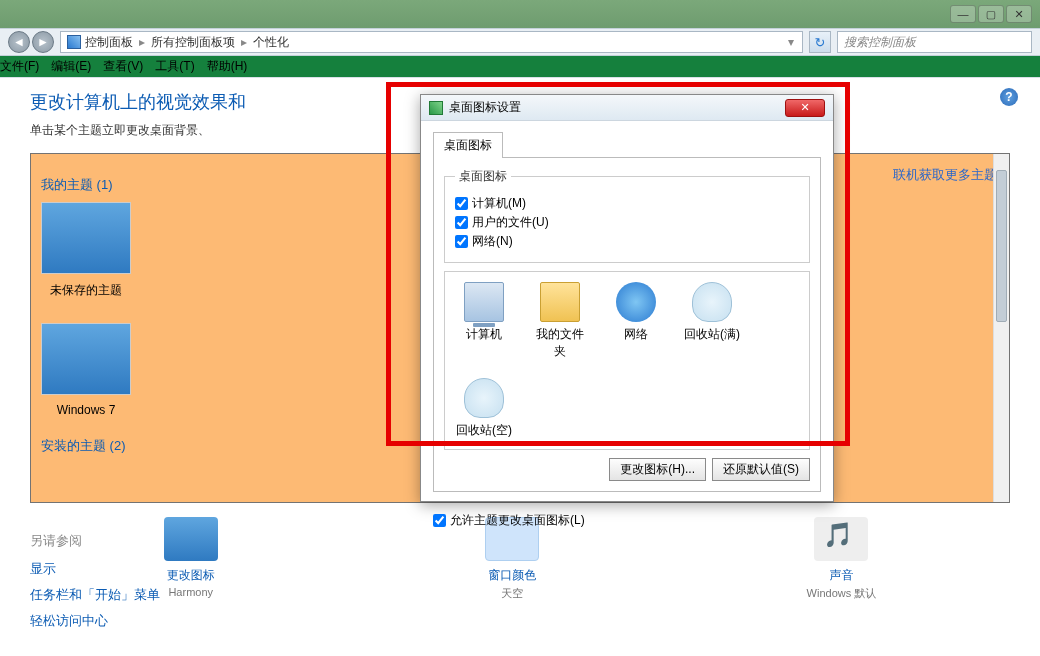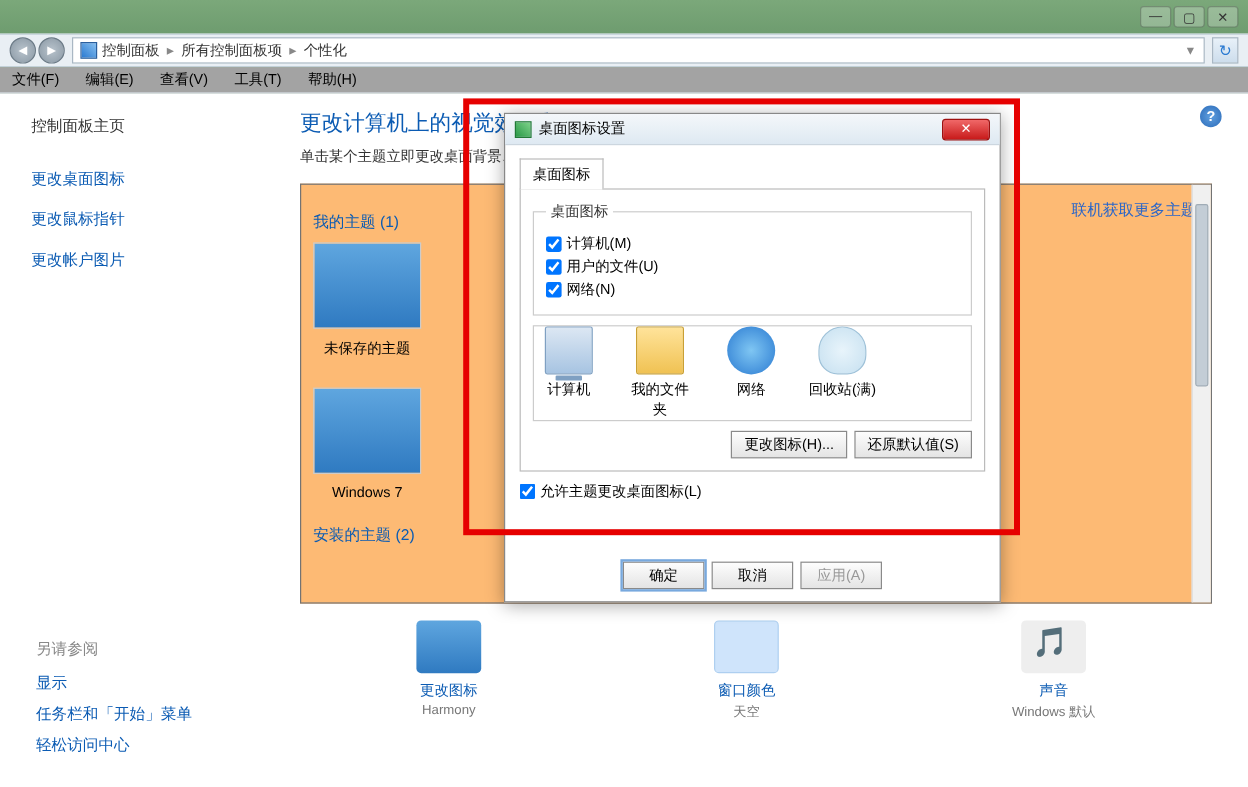--- a/index.html
+++ b/index.html
@@ -11,21 +11,21 @@
 
 .navbar { height: 28px; background:#e9eff4; border-top:1px solid #c3d1d9; border-bottom:1px solid #c3d1d9; display:flex; align-items:center; padding: 0 8px; gap:6px; }
 .navbtns { display:flex; gap:2px; }
 .navcircle { width:22px; height:22px; border-radius:50%; background: radial-gradient(#b8c3cc,#8a98a4); border:1px solid #6b7a86; display:flex; align-items:center; justify-content:center; color:#fff; font-size:12px;}
 .addrbar { flex:1; background:#fff; border:1px solid #a9b7c4; height:22px; display:flex; align-items:center; padding:0 6px; font-size:12px; color:#333; gap:4px;}
 .addricon { width:14px; height:14px; background: linear-gradient(45deg,#2a7ad1,#88c0f0); border:1px solid #2a5f9e; }
 .crumb-sep { color:#888; padding:0 2px;}
 .refreshbtn { width:22px; height:22px; background:linear-gradient(#e8f1f9,#cdddec); border:1px solid #a9b7c4; display:flex; align-items:center; justify-content:center; color:#2a7ad1; font-size:13px;}
 .searchbox { width:195px; height:22px; background:#fff; border:1px solid #a9b7c4; display:flex; align-items:center; padding:0 6px; color:#888; font-style:italic; font-size:12px;}
 
-.menubar { height:22px; background:#a3a3a3; border-bottom:1px solid #d9e1e8; display:flex; align-items:center; padding:0 10px; gap:22px; font-size:12px;}
+.menubar { height:22px; background:#15803d; border-bottom:1px solid #d9e1e8; display:flex; align-items:center; padding:0 0; gap:12px; font-size:12px;}
 .menubar span { cursor:default; }
 
 .content { display:flex; height: calc(656px - 28px - 28px - 22px); background:#fff; }
 .sidebar { width:220px; padding:18px 26px; font-size:13px; }
 .sidebar .sec-link { color:#0b5bb3; margin-bottom:16px; cursor:pointer; }
 .sidebar .sec-link.home { color:#333; }
 .seealso { position:absolute; bottom:18px; left:30px; font-size:13px;}
 .seealso h4 { color:#888; font-weight:normal; margin-bottom:10px; font-size:13px;}
 .seealso div { color:#0b5bb3; margin-bottom:8px; cursor:pointer;}
 
@@ -61,21 +61,21 @@
 .dlg-title .t-icon { width:14px; height:14px; background:linear-gradient(45deg,#2a9948,#7ed38a); border:1px solid #217a37;}
 .dlg-close { margin-left:auto; width:40px; height:18px; background:linear-gradient(#f06868,#c81a1a); border:1px solid #9e1010; border-radius:3px; color:#fff; display:flex; align-items:center; justify-content:center; font-size:11px;}
 .dlg-body { padding:10px 12px;}
 .tab { display:inline-block; padding:4px 10px; border:1px solid #bbb; border-bottom:none; background:#fff; position:relative; top:1px;}
 .tab-pane { border:1px solid #bbb; padding:10px; background:#fff;}
 .fieldset { border:1px solid #ccc; padding:8px 10px 10px; margin-bottom:8px; position:relative;}
 .fieldset legend { padding:0 4px; font-size:12px; color:#333;}
 .chk-row { display:flex; gap:120px;}
 .chk { display:flex; align-items:center; gap:4px; margin:2px 0;}
 .chk input { width:13px; height:13px;}
-.icon-grid { border:1px solid #ccc; display:flex; flex-wrap:wrap; gap:18px; margin-bottom:8px;}
+.icon-grid { border:1px solid #ccc; padding:10px; display:flex; flex-wrap:wrap; gap:18px; margin-bottom:8px;}
 .icon-cell { width:58px; text-align:center;}
 .icon-cell .ic { width:40px; height:40px; margin:0 auto 4px; }
 .dlg-btns { display:flex; justify-content:flex-end; gap:6px;}
 .btn { padding:2px 10px; border:1px solid #8a8a8a; background:linear-gradient(#fdfdfd,#e4e4e4); font-size:12px; min-width:68px;}
 .dlg-footer { position:absolute; bottom:10px; left:0; right:0; display:flex; justify-content:center; gap:6px;}
 .btn.primary { outline:2px solid #78a9de; }
 .btn.disabled { color:#999; }
 
 
 .ic.computer { background:linear-gradient(#dce7f3,#a7c4e2); border:1px solid #7fa0c2; border-radius:2px; position:relative;}
@@ -101,40 +101,34 @@
   <div class="addrbar">
     <span class="addricon"></span>
     <span>控制面板</span>
     <span class="crumb-sep">▸</span>
     <span>所有控制面板项</span>
     <span class="crumb-sep">▸</span>
     <span>个性化</span>
     <span style="margin-left:auto" class="crumb-sep">▾</span>
   </div>
   <div class="refreshbtn">↻</div>
+  <div class="searchbox">搜索控制面板</div>
 </div>
 
 <div class="menubar">
   <span>文件(F)</span>
   <span>编辑(E)</span>
   <span>查看(V)</span>
   <span>工具(T)</span>
   <span>帮助(H)</span>
 </div>
 
 <div class="helpicon">?</div>
 
 <div class="content">
-  <div class="sidebar">
-    <div class="sec-link home">控制面板主页</div>
-    <div style="height:10px"></div>
-    <div class="sec-link">更改桌面图标</div>
-    <div class="sec-link">更改鼠标指针</div>
-    <div class="sec-link">更改帐户图片</div>
-  </div>
 
   <div class="main">
     <h1>更改计算机上的视觉效果和</h1>
     <div class="sub">单击某个主题立即更改桌面背景、</div>
     <div class="themes-box">
       <div class="section-title">我的主题 (1)</div>
       <div class="theme-item">
         <div class="theme-thumb"></div>
         <div>未保存的主题</div>
       </div>
@@ -208,31 +202,27 @@
                 <span>网络(N)</span>
               </label>
           </div>
         </div>
       </fieldset>
       <div class="icon-grid">
         <div class="icon-cell"><div class="ic computer"></div><span>计算机</span></div>
         <div class="icon-cell"><div class="ic folder"></div><span>我的文件夹</span></div>
         <div class="icon-cell"><div class="ic network"></div><span>网络</span></div>
         <div class="icon-cell"><div class="ic recycle"></div><span>回收站(满)</span></div>
+        <div class="icon-cell"><div class="ic recycle"></div><span>回收站(空)</span></div>
       </div>
       <div class="dlg-btns">
         <button class="btn">更改图标(H)...</button>
         <button class="btn">还原默认值(S)</button>
       </div>
     </div>
-    <label class="chk" style="margin-top:8px">
+    <label class="chk" style="margin-top:20px">
         <input type="checkbox" checked="" style="">
         <span>允许主题更改桌面图标(L)</span>
       </label>
   </div>
-  <div class="dlg-footer">
-    <button class="btn primary">确定</button>
-    <button class="btn">取消</button>
-    <button class="btn disabled">应用(A)</button>
-  </div>
 </div>
 
 <div class="red-frame"></div>
 
 </body></html>

